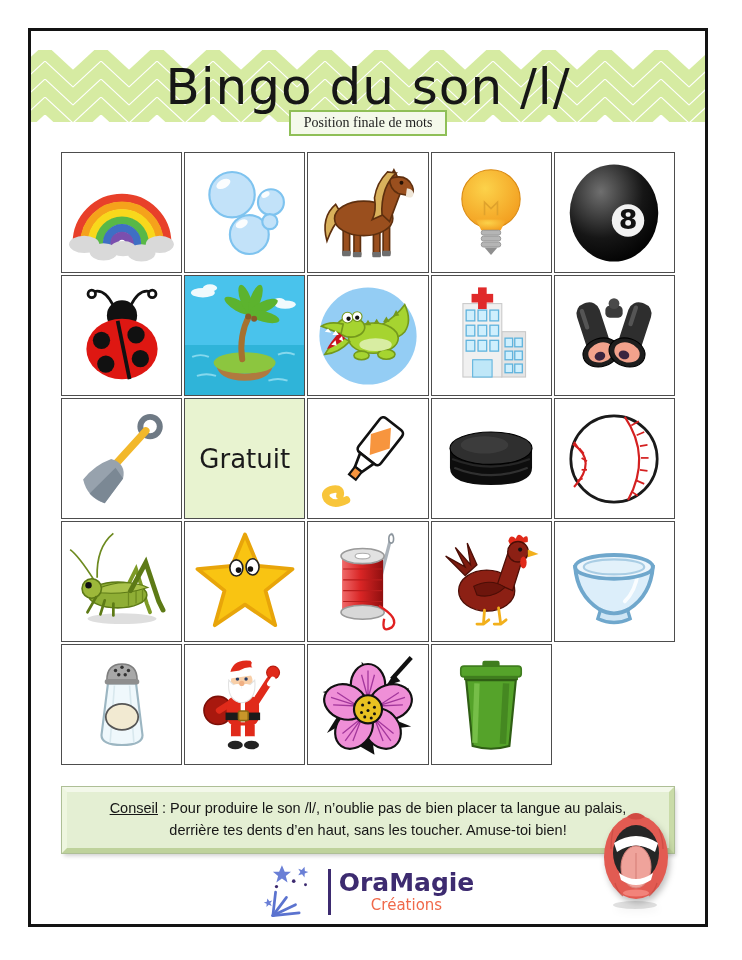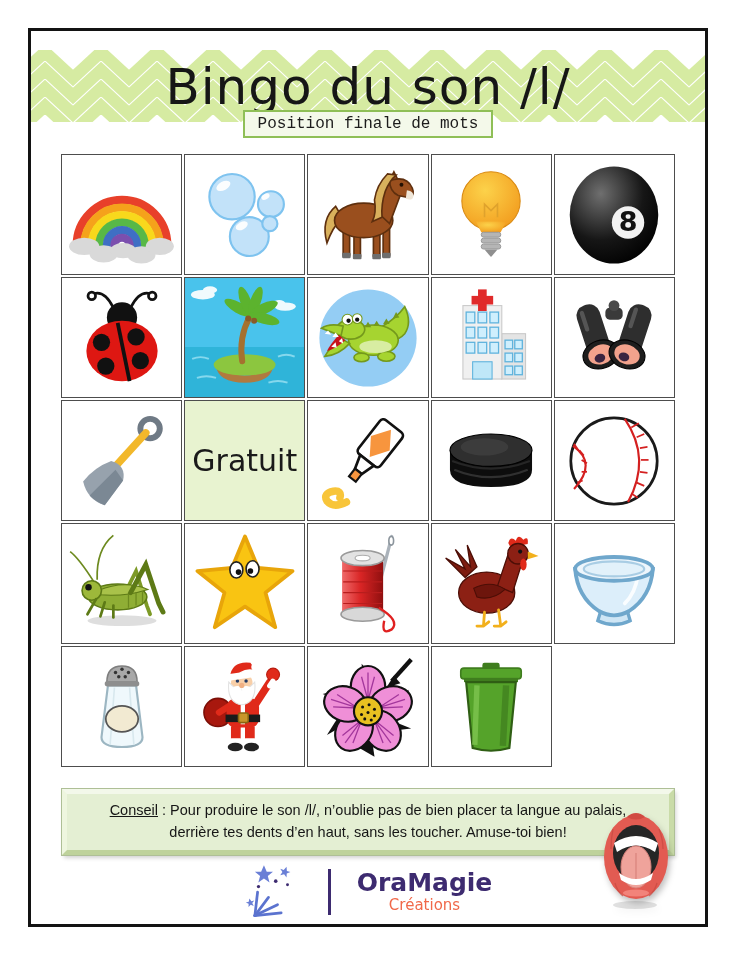--- a/index.html
+++ b/index.html
@@ -3,37 +3,37 @@
 <meta charset="utf-8">
 <style>
   html,body{margin:0;padding:0;background:#fff;}
   body{width:742px;height:960px;position:relative;font-family:"Liberation Sans",sans-serif;overflow:hidden;}
   .sheet{position:absolute;left:28px;top:28px;width:680px;height:899px;border:3px solid #131313;box-sizing:border-box;background:#fff;}
   
   .banner{margin-top:19px;height:72px;position:relative;overflow:hidden;}
   .chevrons{position:absolute;left:0;top:0;width:100%;height:100%;}
   .title{position:relative;margin:0;text-align:center;font-family:"DejaVu Sans",sans-serif;font-weight:500;font-size:50px;line-height:74px;color:#161616;letter-spacing:1px;}
   .badge-row{text-align:center;margin-top:-12px;position:relative;z-index:2;}
-  .badge{display:inline-block;background:var(--badge-bg);border:2px solid var(--badge-border);padding:3px 13px;font-family:Liberation Mono, monospace;font-size:16px;color:#1c1c1c;}
+  .badge{display:inline-block;background:var(--badge-bg);border:2px solid var(--badge-border);padding:3px 13px;font-family:Liberation Serif, serif;font-size:14px;color:#1c1c1c;}
   
   .grid{width:614px;margin:16px auto 0;display:grid;grid-template-columns:repeat(5,1fr);gap:2px;}
   .cell{height:121px;box-sizing:border-box;border:1.5px solid var(--grid-border);background:#fff;display:flex;align-items:center;justify-content:center;position:relative;overflow:hidden;}
   .cell svg{width:108px;height:108px;display:block;}
   .cell svg.bleed{position:absolute;inset:0;width:100%;height:100%;}
   .cell.free{background:var(--free-cell-bg);}
-  .cell.free span{font-family:"DejaVu Sans",sans-serif;font-size:30px;color:#1a1a1a;}
+  .cell.free span{font-family:"DejaVu Sans",sans-serif;font-size:26px;color:#1a1a1a;}
   
   .tip{width:612px;margin:22px auto 0;box-sizing:border-box;background:var(--tip-box-bg);border:5px solid;border-color:#f3f8ea #c9dba8 #bed29b #eef6df;outline:1px solid #aebf96;padding:6px 10px;text-align:center;font-size:14.5px;color:#161616;position:relative;box-shadow:2px 3px 4px rgba(0,0,0,.18);}
   .tip-line{line-height:1.5;}
   .tip-label{text-decoration:underline;}
   
   .mouth{position:absolute;left:570px;top:780px;width:72px;height:100px;z-index:3;}
   .mouth svg{width:100%;height:100%;filter:drop-shadow(2px 4px 3px rgba(0,0,0,.25));}
   
-  .logo{position:absolute;left:0;right:0;top:832px;display:flex;justify-content:center;align-items:center;gap:26px;}
+  .logo{position:absolute;left:0;right:0;top:832px;display:flex;justify-content:center;align-items:center;gap:8px;}
   .logo-fireworks{width:58px;height:58px;}
   .logo-divider{width:3px;height:46px;background:var(--logo-purple);}
   .logo-name{font-family:"DejaVu Sans",sans-serif;font-weight:bold;font-size:25px;line-height:1.05;color:var(--logo-purple);}
   .logo-tagline{font-family:"DejaVu Sans",sans-serif;font-size:15px;color:var(--logo-coral);text-align:center;}
 </style>
 </head>
 <body>
 
 <div class="sheet">
 

